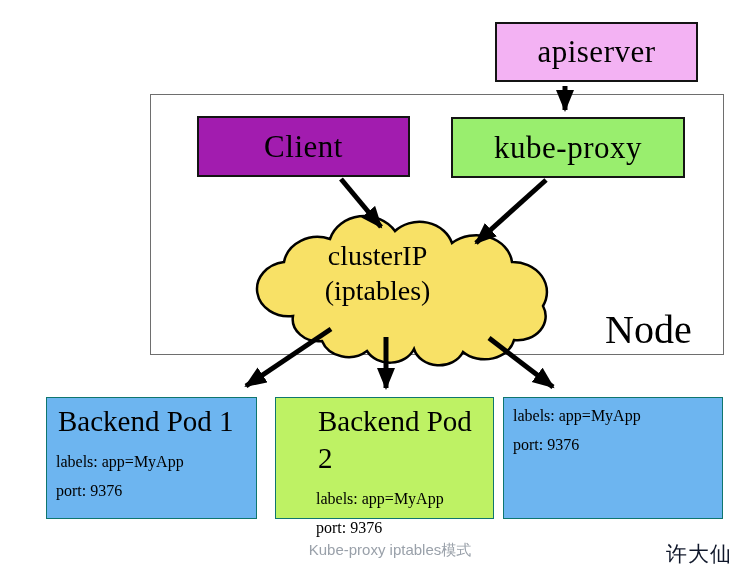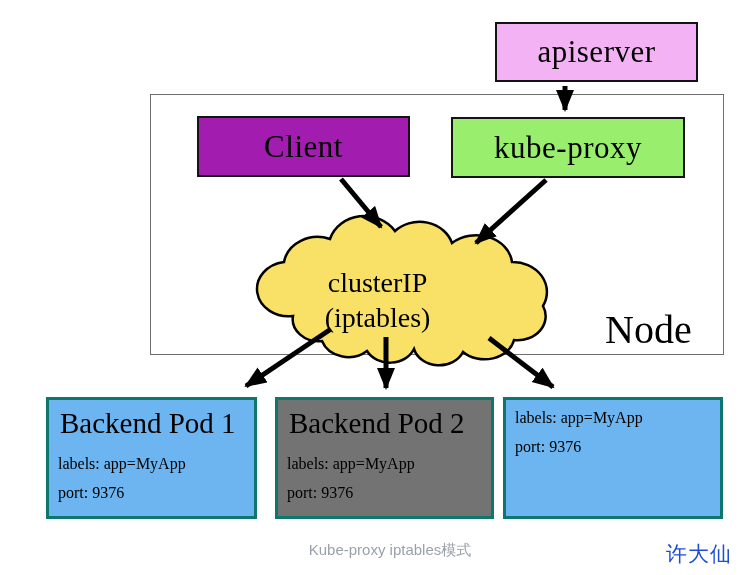--- a/index.html
+++ b/index.html
@@ -17,45 +17,45 @@
     display:flex;align-items:center;justify-content:center;
     font-size:31px;letter-spacing:0.5px;
   }
   .box-apiserver{left:495px;top:22px;width:203px;height:60px;}
   .box-client{left:197px;top:116px;width:213px;height:61px;}
   .box-kubeproxy{left:451px;top:117px;width:234px;height:61px;}
   #overlay-svg{position:absolute;left:0;top:0;width:750px;height:575px;}
   .arrow-line{stroke:#000;stroke-width:5;fill:none;}
   .cloud-path{stroke:#000;stroke-width:2.5;}
   .cloud-text{
-    position:absolute;left:295px;top:265px;width:165px;text-align:center;
+    position:absolute;left:295px;top:238px;width:165px;text-align:center;
     font-size:28px;line-height:35px;
   }
   .node-label{
     position:absolute;left:605px;top:308px;width:120px;
     font-size:40px;line-height:44px;
   }
   .pod-box{
     position:absolute;top:397px;height:122px;box-sizing:border-box;
-    border:3px solid #0f766e;padding:3px 6px;
+    border:1px solid #0f766e;padding:3px 6px;
   }
   .pod-1{left:46px;width:211px;}
   .pod-2{left:275px;width:219px;}
   .pod-3{left:503px;width:220px;}
   .pod-title{font-size:29px;line-height:37px;margin:2px 0 7px 5px;}
   .pod-line{font-size:16px;line-height:29px;margin-left:3px;}
   .caption{
     position:absolute;left:0;top:541px;width:750px;text-align:center;
     font-family:"Liberation Sans","DejaVu Sans",sans-serif;
     font-size:15px;color:#9aa1aa;padding-left:15px;
   }
   .watermark{
     position:absolute;left:666px;top:540px;
     font-family:"DejaVu Sans","Liberation Sans",sans-serif;
-    font-size:21px;color:#1d4ed8;letter-spacing:1px;
+    font-size:21px;color:#0f172a;letter-spacing:1px;
     text-shadow:1px 1px 0 #ffffff;
   }
 </style>
 </head>
 <body>
 
 <div id="stage">
 
   <div class="node-box"></div>
 
@@ -106,21 +106,21 @@
   </div>
 
   <div class="node-label">Node</div>
 
   <div class="pod-box pod-1" style="background-color: rgb(109, 181, 240);">
     <div class="pod-title">Backend Pod 1</div>
     <div class="pod-line">labels: app=MyApp</div>
     <div class="pod-line">port: 9376</div>
   </div>
 
-  <div class="pod-box pod-2" style="background-color: #737373;">
+  <div class="pod-box pod-2" style="background-color: #bef264; padding-left: 37px;">
     <div class="pod-title">Backend Pod 2</div>
     <div class="pod-line">labels: app=MyApp</div>
     <div class="pod-line">port: 9376</div>
   </div>
 
   <div class="pod-box pod-3" style="background-color: rgb(109, 181, 240);">
     <div class="pod-line">labels: app=MyApp</div>
     <div class="pod-line">port: 9376</div>
   </div>
 

